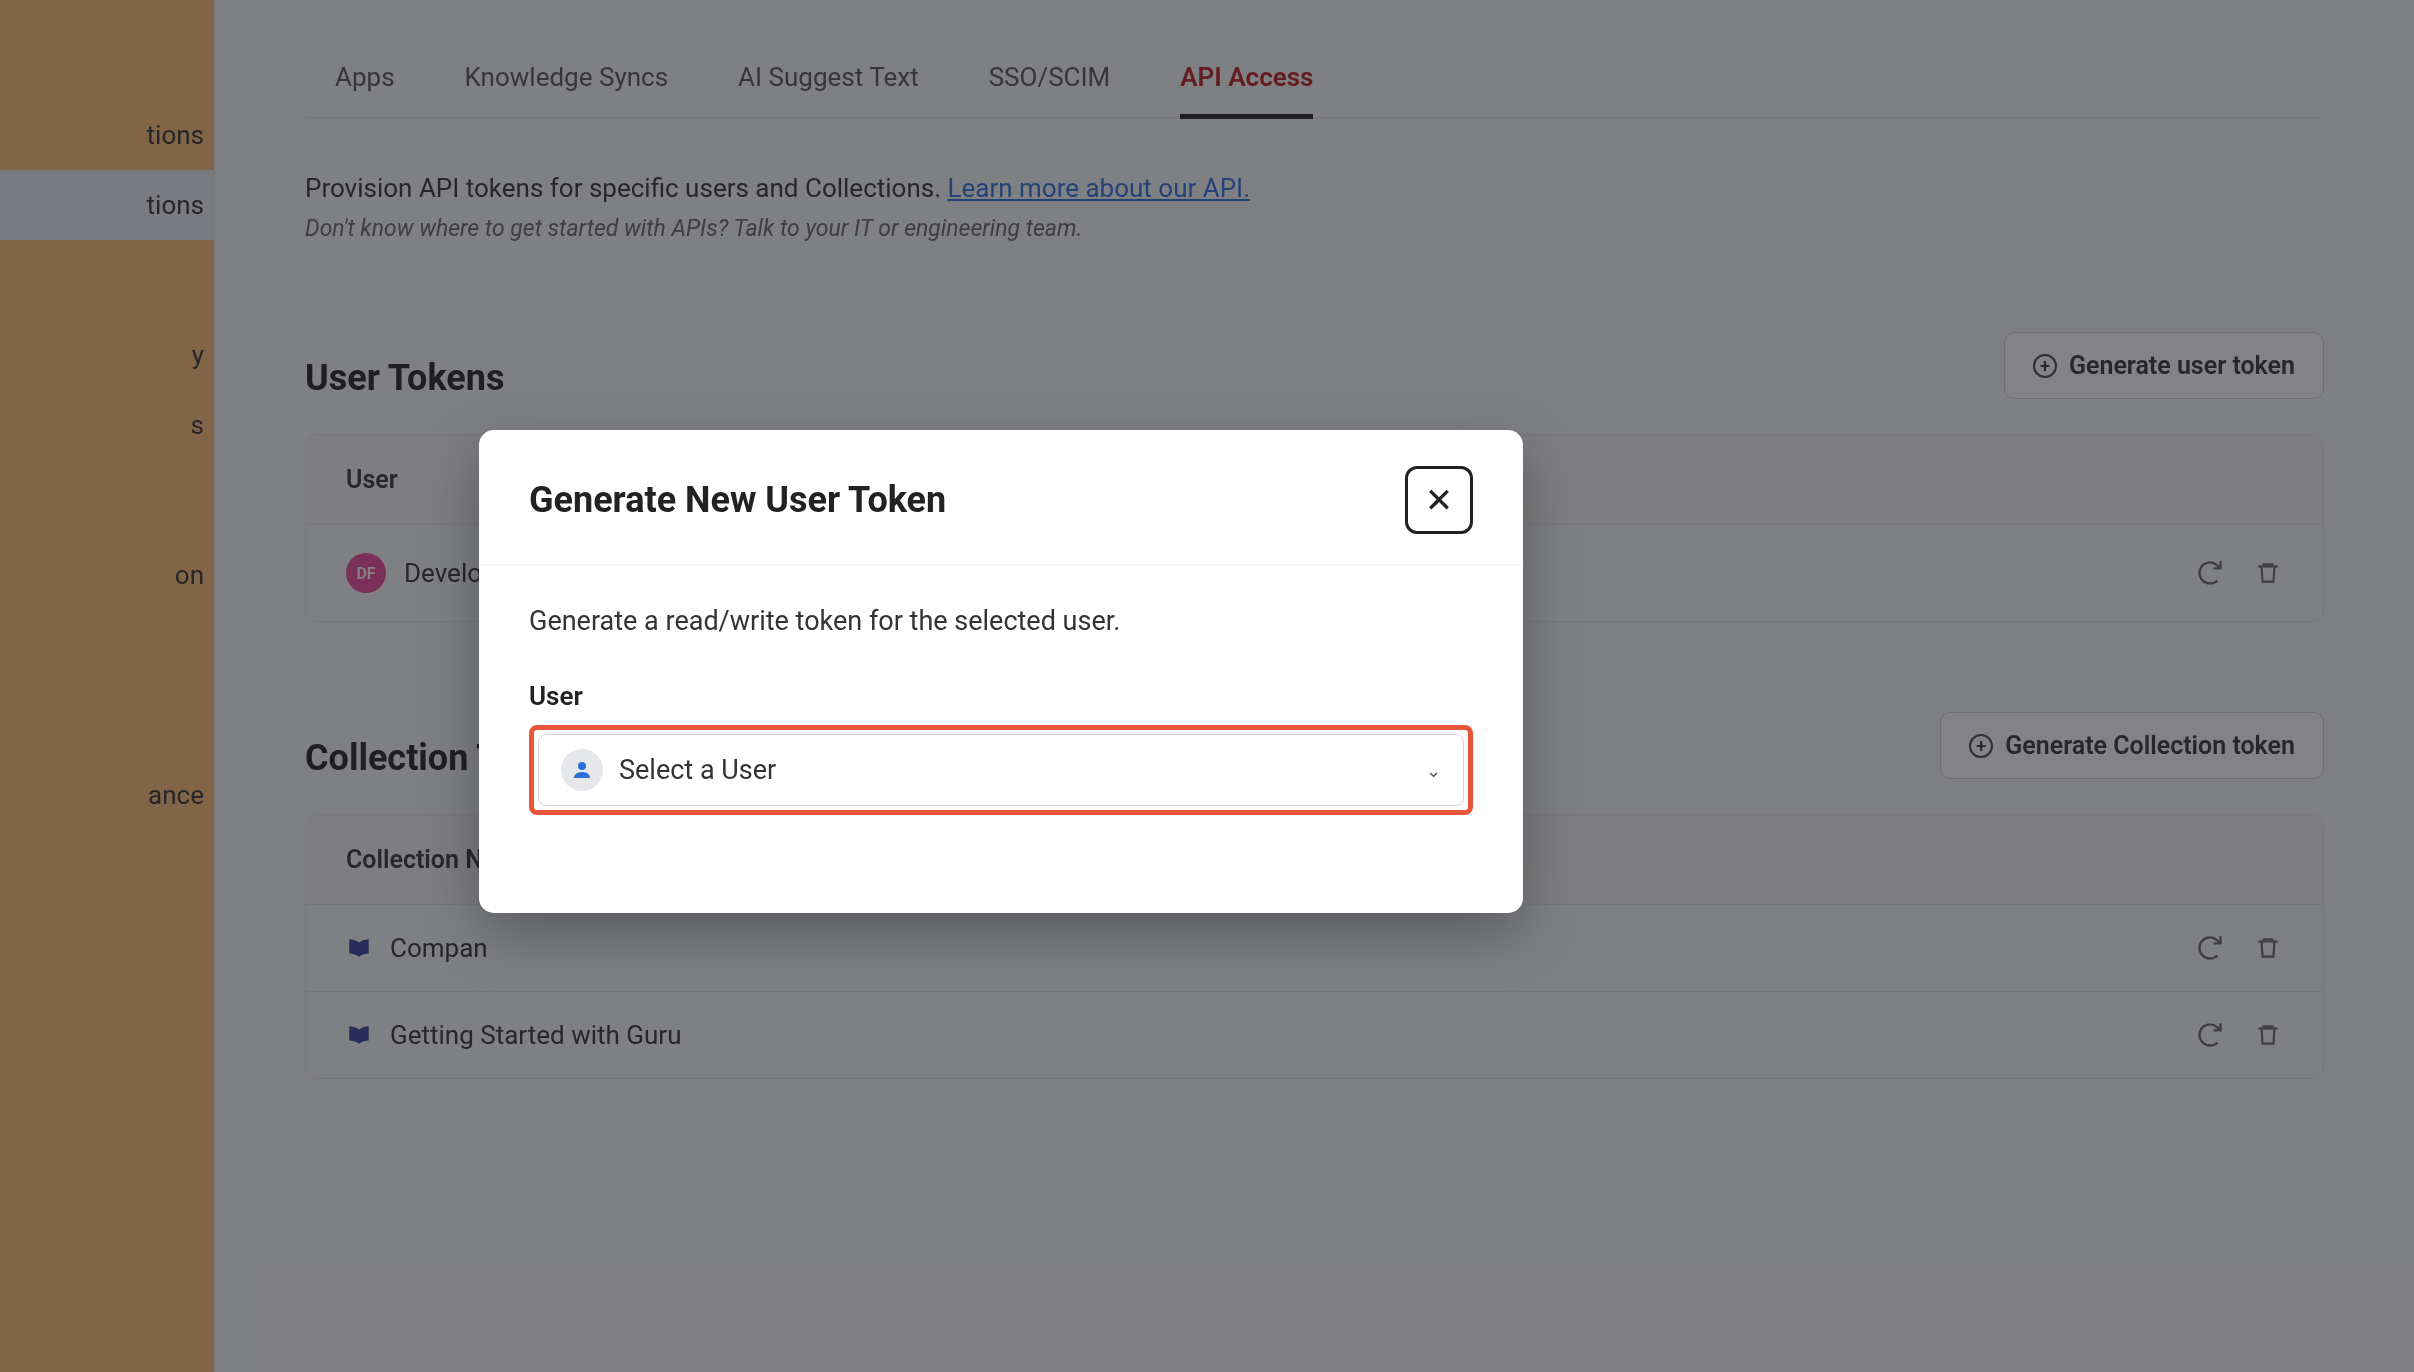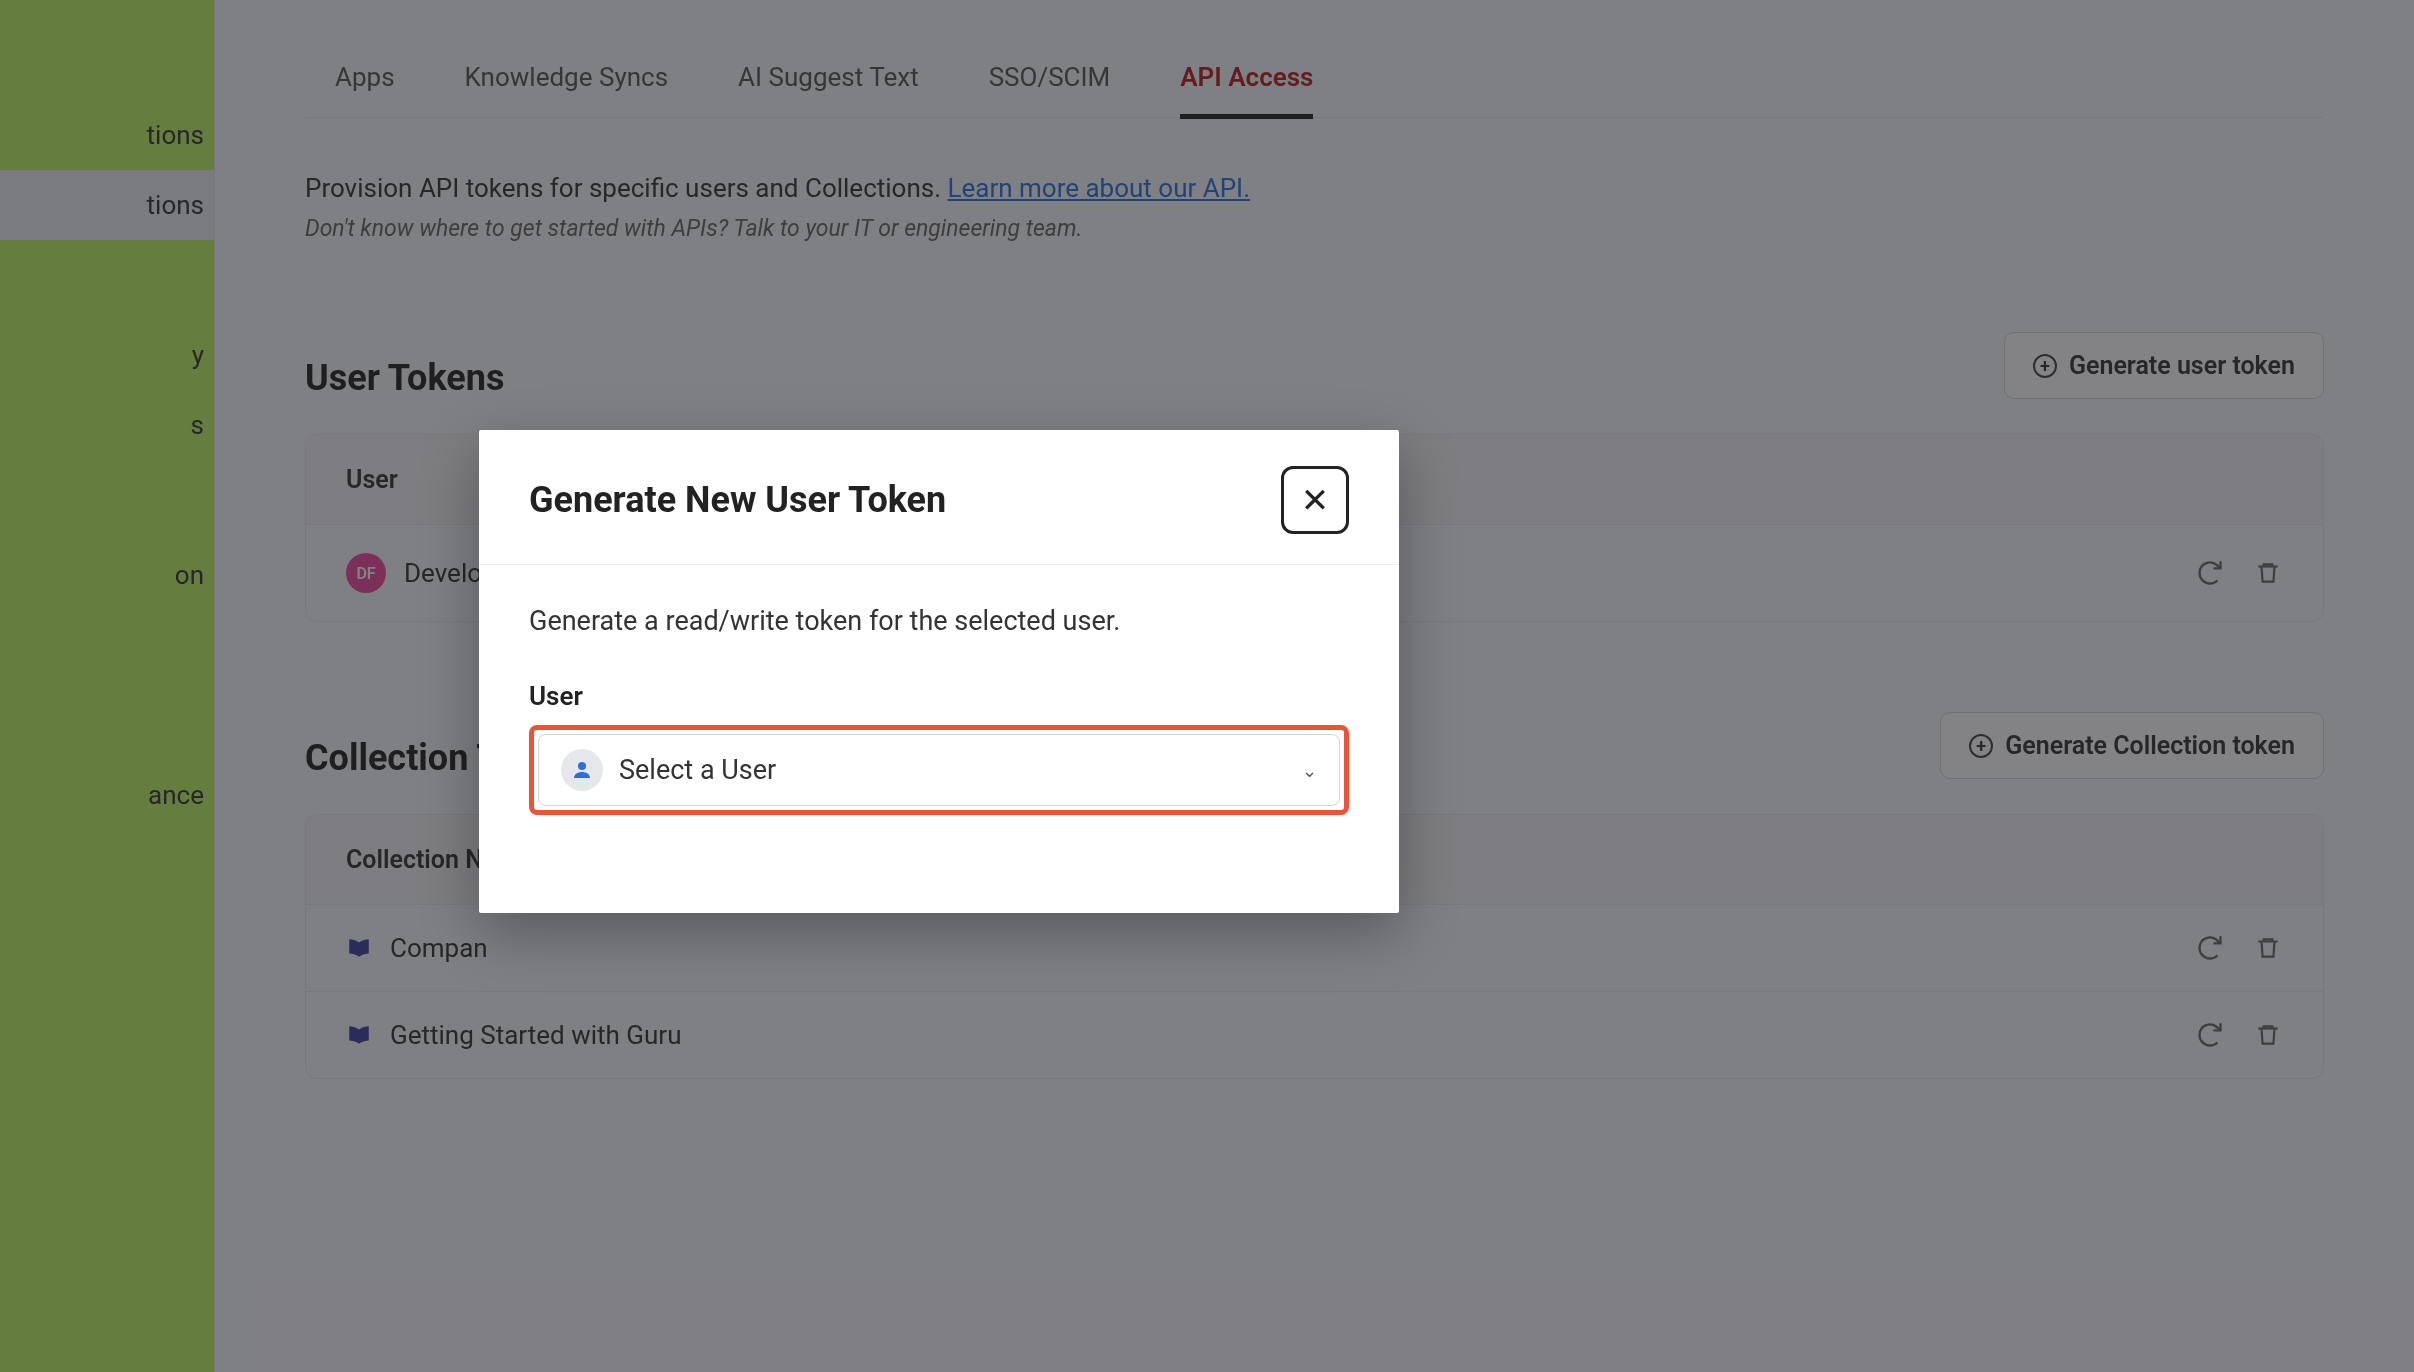--- a/index.html
+++ b/index.html
@@ -1,17 +1,17 @@
 <!DOCTYPE html>
 <html><head>
 <meta charset="utf-8">
 <style>
 * { box-sizing: border-box; margin: 0; padding: 0; font-family: -apple-system, BlinkMacSystemFont, "Segoe UI", Roboto, sans-serif; }
 body { background: #f7f8fa; position: relative; width: 2414px; height: 1372px; overflow: hidden; }
-.sidebar { position: absolute; left: 0; top: 0; width: 215px; height: 100%; background: #bef264; border-right: 1px solid #e5e7eb; padding-top: 100px; }
+.sidebar { position: absolute; left: 0; top: 0; width: 215px; height: 100%; background: #fdba74; border-right: 1px solid #e5e7eb; padding-top: 100px; }
 .sidebar-item { padding: 20px 10px; text-align: right; color: #333; font-size: 26px; white-space: nowrap; overflow: hidden; }
 .sidebar-item.active { background: #eceef1; }
 .main { position: absolute; left: 215px; top: 0; right: 0; height: 100%; padding: 40px 90px; }
 .tabs { display: flex; gap: 70px; border-bottom: 1px solid #e5e7eb; padding: 0 30px; }
 .tab { padding: 22px 0; font-size: 26px; color: #555; cursor: pointer; }
 .tab.active { color: #b91c1c; font-weight: 600; border-bottom: 5px solid #222; margin-bottom: -2px; }
 .intro { margin-top: 55px; font-size: 26px; color: #333; }
 .intro a { color: #2b6fd9; text-decoration: underline; }
 .intro-note { margin-top: 12px; font-size: 23px; font-style: italic; color: #666; }
 .section-header { display: flex; justify-content: space-between; align-items: flex-end; margin-top: 90px; }
@@ -20,21 +20,21 @@
 .plus-circle { width: 24px; height: 24px; border: 2px solid #444; border-radius: 50%; display: inline-flex; align-items: center; justify-content: center; font-size: 18px; line-height: 1; }
 .table { margin-top: 35px; border: 1px solid #e5e7eb; border-radius: 12px; overflow: hidden; }
 .thead { background: #f3f4f7; padding: 30px 40px; font-size: 25px; font-weight: 600; color: #333; }
 .trow { display: flex; align-items: center; justify-content: space-between; padding: 28px 40px; border-top: 1px solid #e5e7eb; font-size: 26px; color: #333; }
 .trow-left { display: flex; align-items: center; gap: 18px; }
 .avatar-df { width: 40px; height: 40px; border-radius: 50%; background: #ec4899; color: #fff; font-size: 16px; font-weight: 600; display: flex; align-items: center; justify-content: center; }
 .book-icon { width: 26px; height: 26px; display: inline-block; }
 .row-actions { display: flex; gap: 28px; align-items: center; color: #666; }
 .icon-btn { width: 30px; height: 30px; display: flex; align-items: center; justify-content: center; cursor: pointer; }
 .overlay { position: absolute; inset: 0; background: rgba(30,30,35,0.55); display: flex; align-items: flex-start; justify-content: flex-start; }
-.modal { position: absolute; left: 479px; top: 430px; width: 920px; background: #fff; border-radius: 2px; box-shadow: 0 20px 60px rgba(0,0,0,0.3); }
+.modal { position: absolute; left: 479px; top: 430px; width: 1044px; background: #fff; border-radius: 15px; box-shadow: 0 20px 60px rgba(0,0,0,0.3); }
 .modal-head { display: flex; justify-content: space-between; align-items: center; padding: 36px 50px 30px 50px; border-bottom: 1px solid #eceef1; }
 .modal-title { font-size: 36px; font-weight: 700; color: #222; }
 .close-btn { width: 68px; height: 68px; border: 3px solid #222; border-radius: 12px; display: flex; align-items: center; justify-content: center; background: #fff; cursor: pointer; }
 .close-x { font-size: 34px; font-weight: 300; color: #222; }
 .modal-body { padding: 40px 50px 50px 50px; }
 .modal-desc { font-size: 27px; color: #333; margin-bottom: 44px; }
 .field-label { font-size: 26px; font-weight: 600; color: #222; margin-bottom: 14px; }
 .select-wrap { border: 5px solid #e9553b; border-radius: 8px; padding: 4px; margin-bottom: 48px; }
 .select-inner { display: flex; align-items: center; justify-content: space-between; border: 1px solid #d0d4db; border-radius: 8px; padding: 14px 22px; }
 .select-left { display: flex; align-items: center; gap: 16px; }

